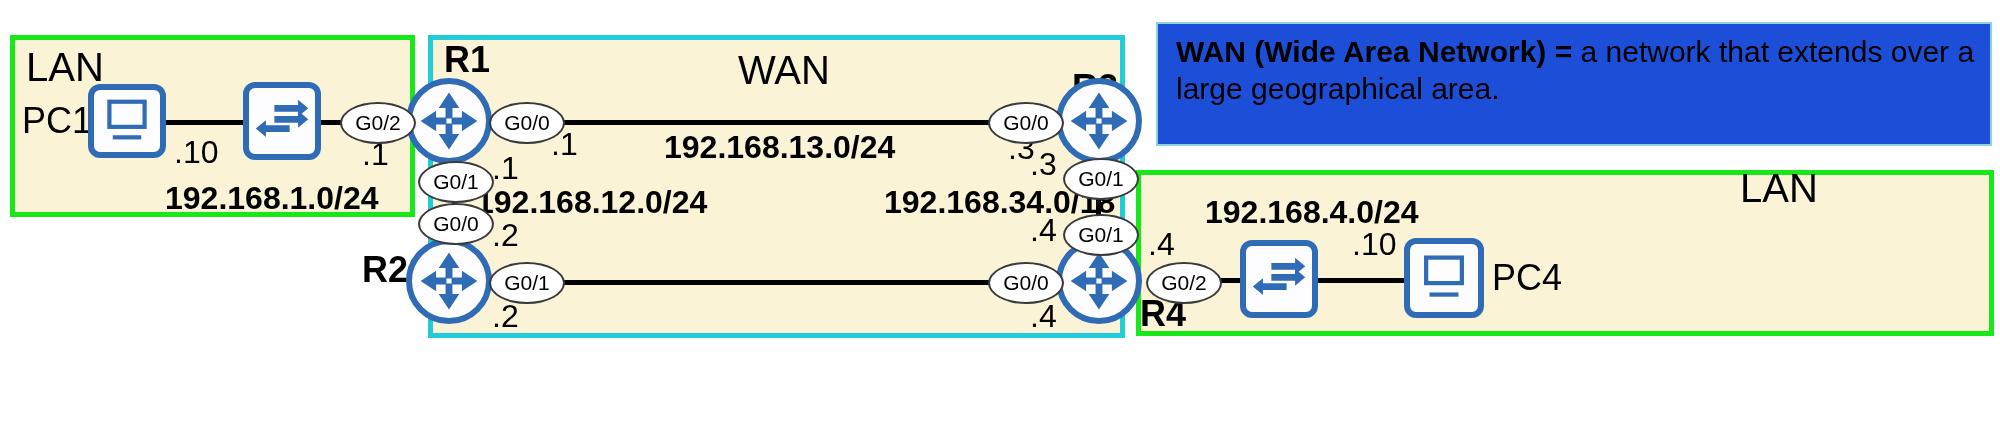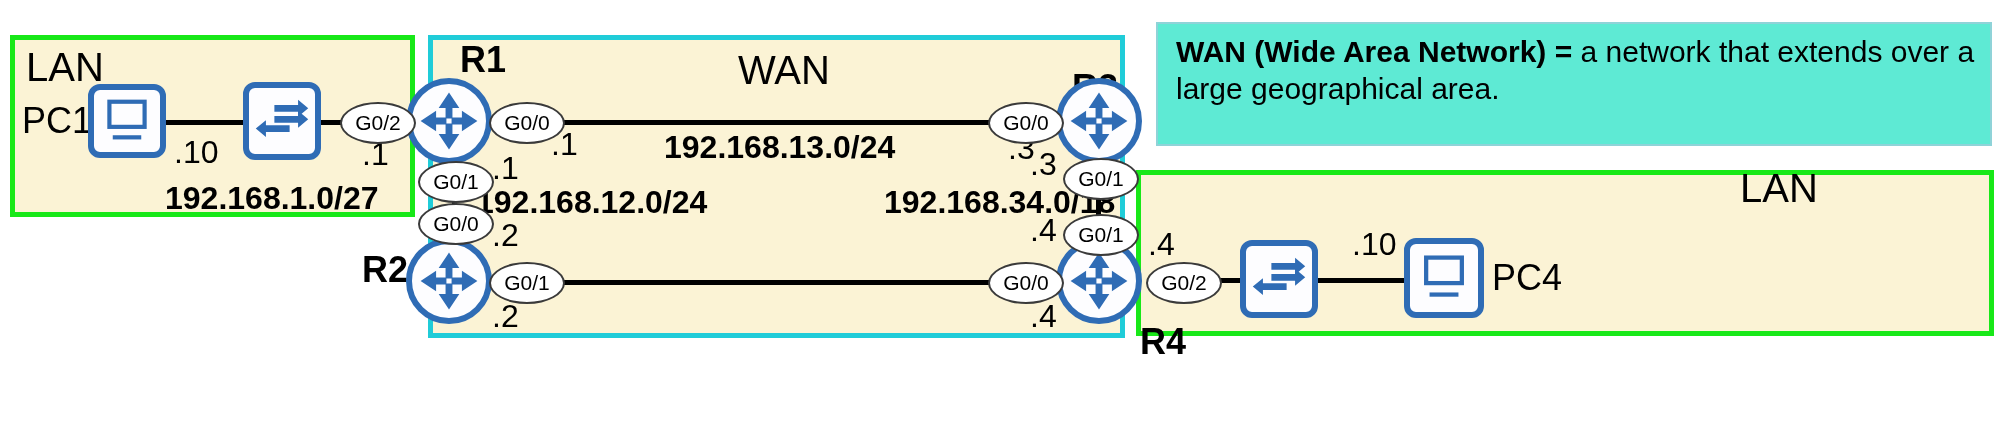--- a/index.html
+++ b/index.html
@@ -2,21 +2,21 @@
 <html><head>
 <meta charset="utf-8">
 <style>
   html,body{margin:0;padding:0;background:#ffffff;}
   body{width:2000px;height:435px;font-family:"Liberation Sans",sans-serif;overflow:hidden;}
   #stage{position:relative;width:2000px;height:435px;background:#ffffff;}
 
   .zone{position:absolute;background:#fbf3d5;box-sizing:border-box;}
   .zone.lan{border:5px solid #18e818;}
   .zone.wan{border:5px solid #20ccd8;}
-  .zone.note{border:2px solid #8fd3d8;background:#5eead4;}
+  .zone.note{border:2px solid #8fd3d8;background:#1d4ed8;}
 
   .lbl{position:absolute;color:#000;white-space:nowrap;line-height:1;}
   .lbl.zonename{font-size:40px;}
   .lbl.rname{font-size:36px;font-weight:bold;}
   .lbl.pcname{font-size:36px;}
   .lbl.subnet{font-size:32px;font-weight:bold;}
   .lbl.octet{font-size:32px;}
 
   .link{position:absolute;background:#000;}
   .link.h{height:5px;}
@@ -64,44 +64,45 @@
       <g fill="#2f6cb5">
         <path d="M30 20 H58 L58 14 L70 24 L58 34 L58 28 H30 Z"></path>
         <path d="M48 44 H20 L20 38 L8 48 L20 58 L20 52 H48 Z"></path>
         <path d="M30 34 H58 L58 28 L70 38 L58 48 L58 42 H30 Z" opacity="0"></path>
         <path d="M30 33 H58 L58 27 L70 37 L58 47 L58 41 H30 Z"></path>
         <path d="M48 58 H20 L20 52 L8 62 L20 72 L20 66 H48 Z" opacity="0"></path>
       </g>
     </svg>
   </div>
 
-  <div class="lbl subnet" style="left:165px;top:182px;">192.168.1.0/27</div>
+  <div class="lbl subnet" style="left:165px;top:182px;">192.168.1.0/24</div>
 
   <div class="zone wan" style="left:428px;top:35px;width:697px;height:303px;"></div>
   <div class="lbl zonename" style="left:738px;top:50px;">WAN</div>
 
   <div class="zone note" style="left:1156px;top:22px;width:836px;height:124px;">
     <div class="notetext">
       <b>WAN (Wide Area Network) =</b>
       <span>a network that extends over a large geographical area.</span>
     </div>
   </div>
 
   <div class="zone lan" style="left:1136px;top:170px;width:858px;height:166px;"></div>
   <div class="lbl zonename" style="left:1740px;top:168px;">LAN</div>
+  <div class="lbl subnet" style="left:1205px;top:196px;">192.168.4.0/24</div>
 
   <div class="link h" style="left:548px;top:120px;width:448px;"></div>
 
   <div class="link h" style="left:548px;top:280px;width:452px;"></div>
 
   <div class="link v" style="left:452px;top:178px;width:5px;height:44px;"></div>
 
   <div class="link v" style="left:1096px;top:178px;width:5px;height:44px;"></div>
 
-  <div class="lbl rname" style="left:460px;top:42px;">R1</div>
+  <div class="lbl rname" style="left:444px;top:42px;">R1</div>
   <div class="node router" style="left:406px;top:78px;width:86px;height:86px;">
     <svg viewBox="0 0 86 86">
       <g fill="#2f6cb5">
         <path d="M43 10 L55 28 H47 V40 H39 V28 H31 Z"></path>
         <path d="M43 76 L31 58 H39 V46 H47 V58 H55 Z"></path>
         <path d="M10 43 L28 31 V39 H40 V47 H28 V55 Z"></path>
         <path d="M76 43 L58 55 V47 H46 V39 H58 V31 Z"></path>
       </g>
     </svg>
   </div>
@@ -137,21 +138,21 @@
         <path d="M10 43 L28 31 V39 H40 V47 H28 V55 Z"></path>
         <path d="M76 43 L58 55 V47 H46 V39 H58 V31 Z"></path>
       </g>
     </svg>
   </div>
   <div class="iface" style="left:418px;top:203px;width:72px;height:38px;">G0/0</div>
   <div class="lbl octet" style="left:492px;top:219px;">.2</div>
   <div class="iface" style="left:489px;top:262px;width:72px;height:38px;">G0/1</div>
   <div class="lbl octet" style="left:492px;top:300px;">.2</div>
 
-  <div class="lbl rname" style="left:1140px;top:296px;margin-top:28px;">R4</div>
+  <div class="lbl rname" style="left:1140px;top:296px;">R4</div>
   <div class="node router" style="left:1056px;top:238px;width:86px;height:86px;">
     <svg viewBox="0 0 86 86">
       <g fill="#2f6cb5">
         <path d="M43 10 L55 28 H47 V40 H39 V28 H31 Z"></path>
         <path d="M43 76 L31 58 H39 V46 H47 V58 H55 Z"></path>
         <path d="M10 43 L28 31 V39 H40 V47 H28 V55 Z"></path>
         <path d="M76 43 L58 55 V47 H46 V39 H58 V31 Z"></path>
       </g>
     </svg>
   </div>

